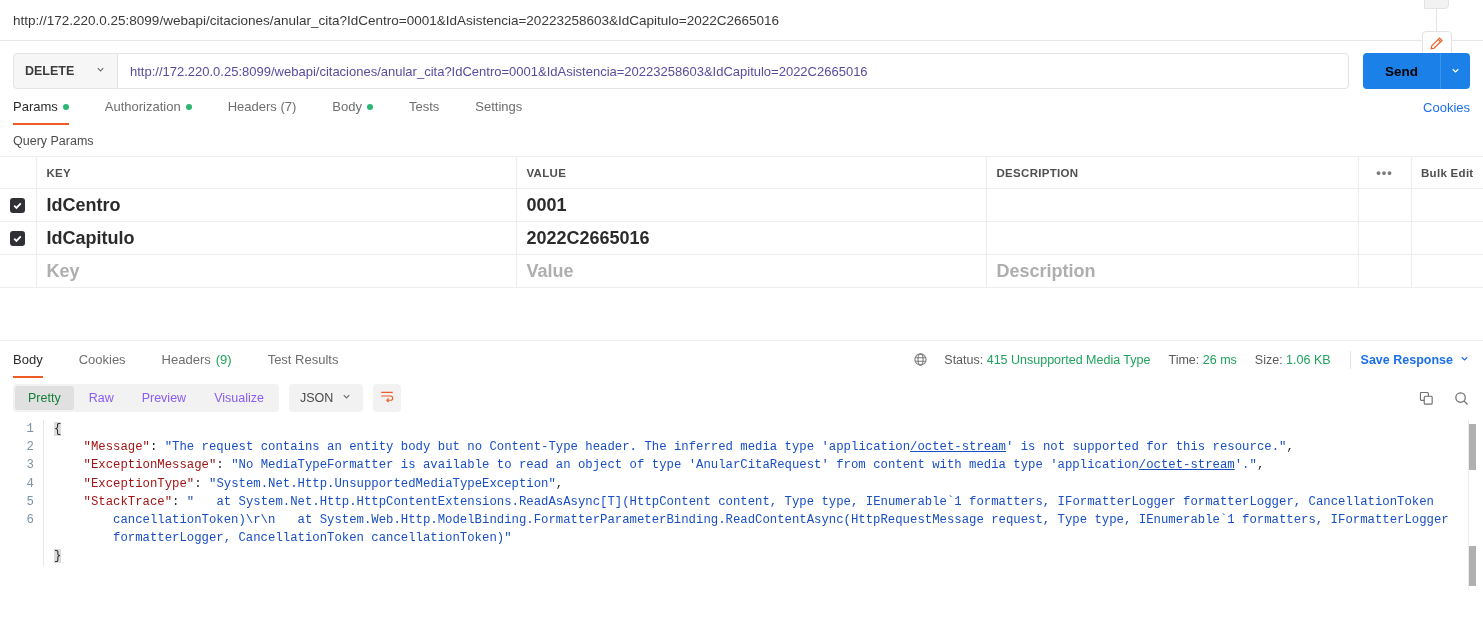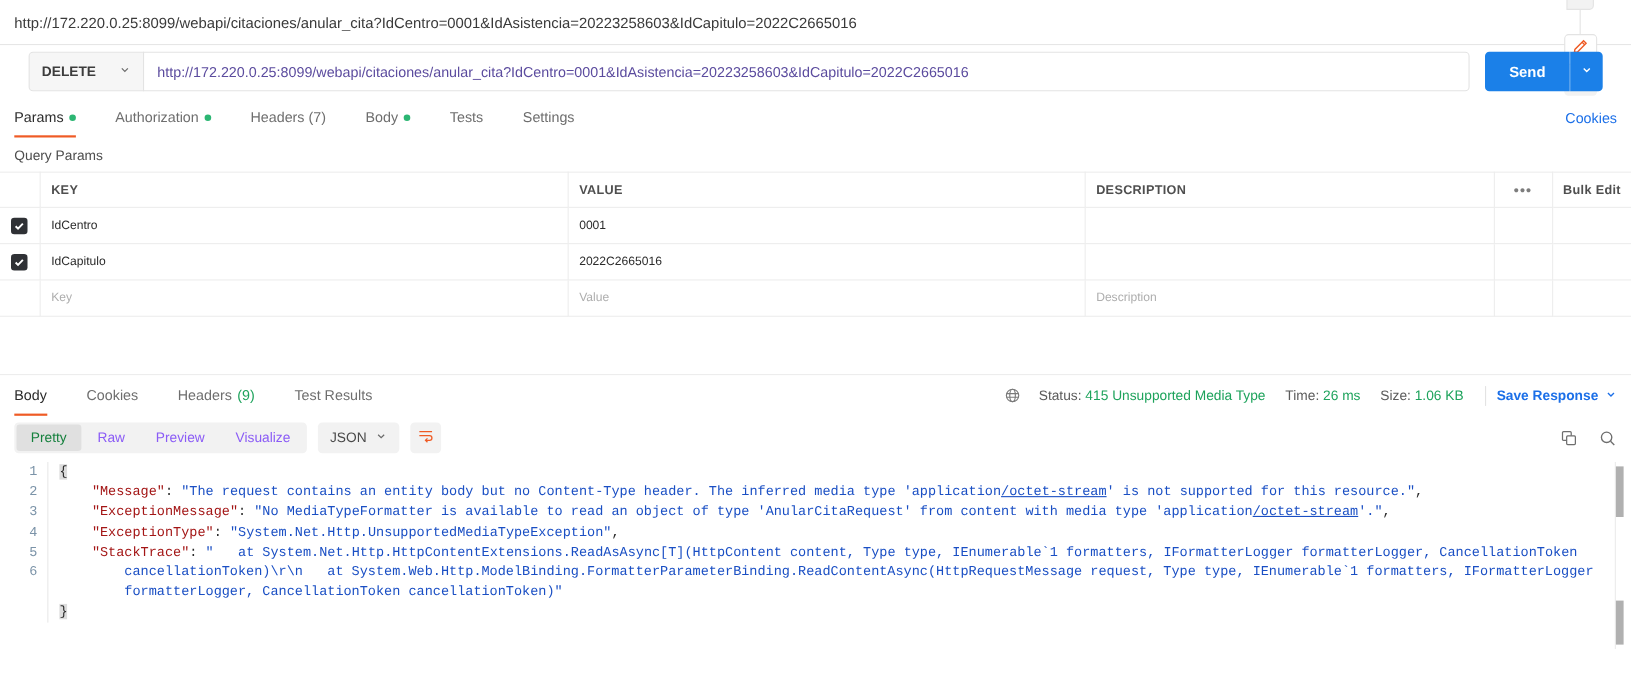--- a/index.html
+++ b/index.html
@@ -43,22 +43,22 @@
   .icon-box {
     width: 30px; height: 28px; border-radius: 4px;
     display: flex; align-items: center; justify-content: center;
     cursor: pointer;
   }
   .icon-box.active { background: #fff; border: 1px solid #e3e3e3; }
   .icon-box.plain  { background: #f2f2f2; }
 
   
   .urlrow {
-    height: 48px; display: flex; align-items: center;
-    padding: 0 26px; gap: 8px;
+    height: 48px; display: flex; align-items: flex-end;
+    padding: 0 13px; gap: 8px;
   }
   .method {
     width: 105px; height: 36px;
     background: #f6f6f6; border: 1px solid #e3e3e3;
     border-radius: 4px 0 0 4px;
     display: flex; align-items: center; justify-content: space-between;
     padding: 0 11px;
     font-size: 12.5px; font-weight: 700; color: #3c3c3c;
     cursor: pointer;
   }
@@ -67,21 +67,21 @@
     background: #fff; border: 1px solid #e3e3e3;
     border-radius: 0 4px 4px 0;
     margin-left: -9px;
     display: flex; align-items: center; padding: 0 12px;
     font-size: 13px; color: #5b4b9e;
     overflow: hidden; white-space: nowrap;
     cursor: text;
   }
   .send-wrap { display: flex; margin-left: 6px; }
   .send-btn {
-    background: #1b80e8; color: #ffffff;
+    background: #1b80e8; color: #000000;
     border: none; border-radius: 4px 0 0 4px;
     height: 36px; padding: 0 22px;
     font-size: 13.5px; font-weight: 700;
     font-family: "Liberation Sans", sans-serif;
     cursor: pointer;
   }
   .send-caret {
     background: #1b80e8; border-radius: 0 4px 4px 0;
     width: 30px; height: 36px;
     display: flex; align-items: center; justify-content: center;
@@ -108,22 +108,22 @@
     height: 2px; background: #ef5b25;
   }
   .dot { width: 6px; height: 6px; border-radius: 50%; background: #2cb673; display: inline-block; }
   .cookies-link { font-size: 13px; color: #1b6fe8; cursor: pointer; font-weight: 400; }
 
   
   .qp-label { font-size: 12.5px; color: #4d4d4d; padding: 9px 13px 8px 13px; }
   .ptable { width: 100%; border-collapse: collapse; table-layout: fixed; }
   .ptable th, .ptable td {
     border: 1px solid #ededed; border-left: none;
-    font-size: 11px; text-align: left;
-    height: 33px; padding: 0 10px;
+    font-size: 18px; text-align: left;
+    height: 33px; padding: 0 10px; font-weight: bold;
   }
   .ptable th {
     font-size: 11.5px; font-weight: 700; color: #4f4f4f;
     letter-spacing: .3px; height: 32px;
   }
   .ptable tr > *:first-child { border-left: none; }
   .col-check { width: 36px; padding: 0 !important; text-align: center !important; }
   .col-key   { width: 480px; }
   .col-val   { width: 470px; }
   .col-desc  { width: auto; }

